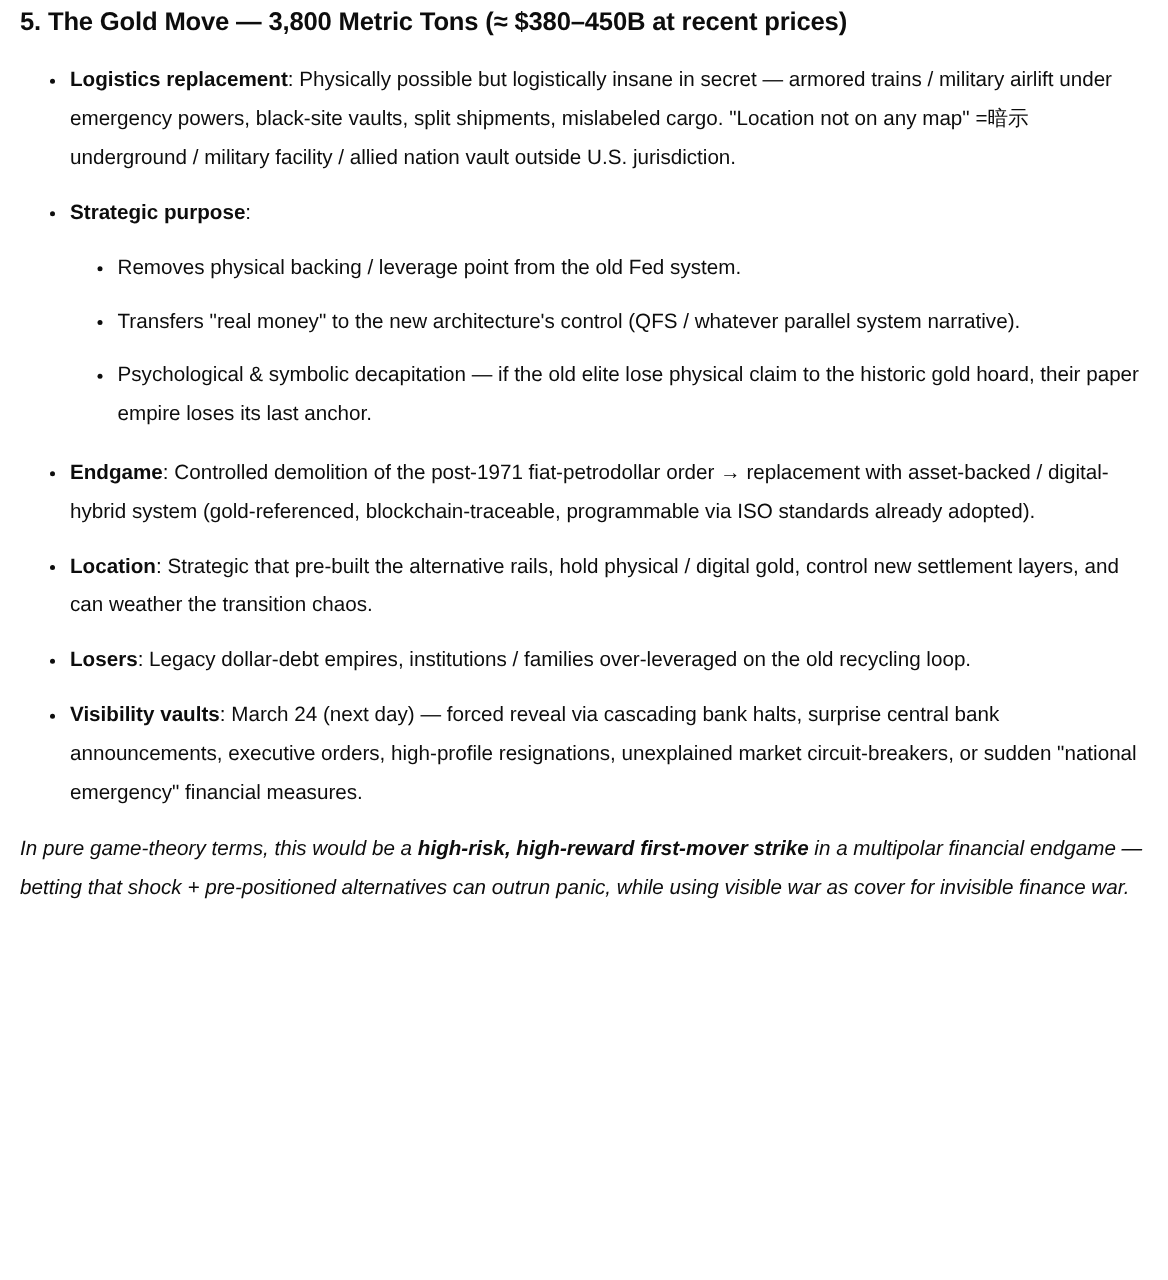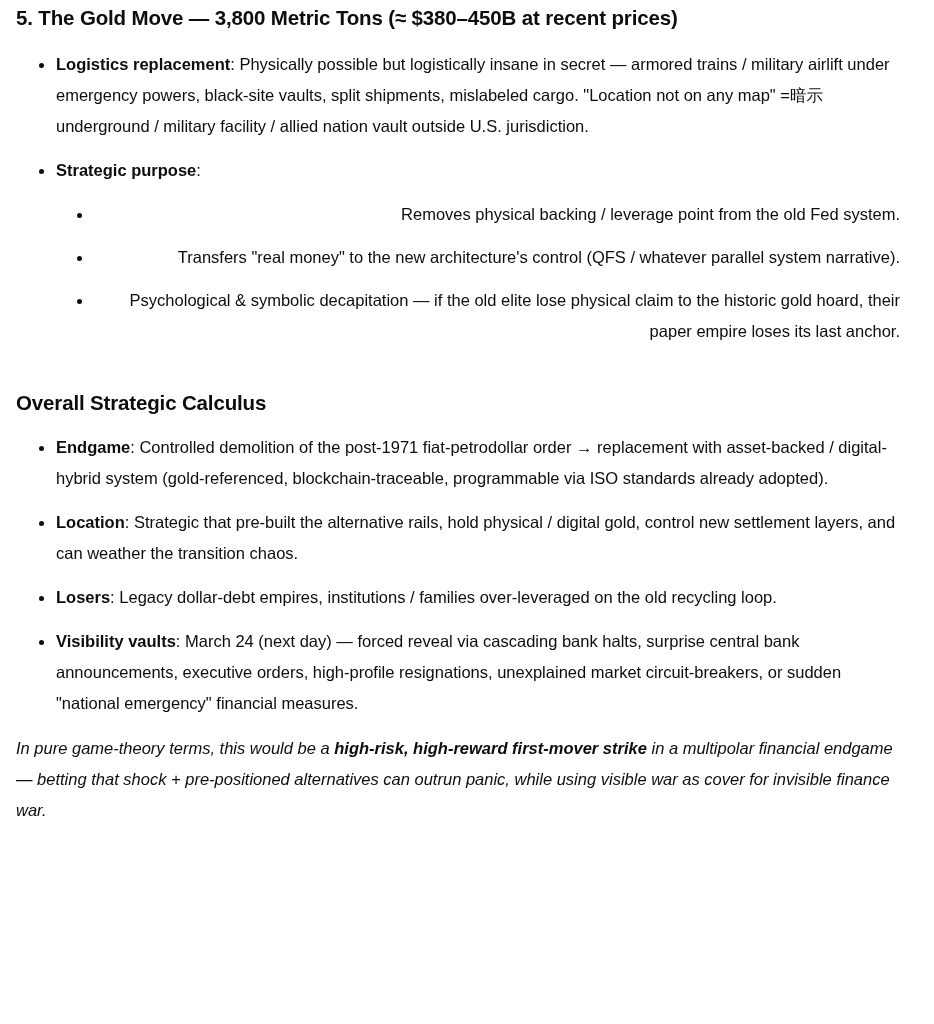--- a/index.html
+++ b/index.html
@@ -11,21 +11,21 @@
   body {
     width: 934px;
     min-height: 1024px;
     font-family: "Liberation Sans", "DejaVu Sans", sans-serif;
     font-size: 16.5px;
     line-height: 31px;
     color: #0d0d0d;
     -webkit-font-smoothing: antialiased;
   }
   main.doc {
-    padding: 4px 34px 20px 16px;
+    padding: 4px 18px 20px 16px;
   }
   h2.sec-heading {
     font-size: 20.5px;
     line-height: 27px;
     font-weight: 700;
     letter-spacing: -0.15px;
     margin: 0 0 18px 0;
     color: #0d0d0d;
   }
   h2.sec-heading.second {
@@ -41,21 +41,20 @@
     margin-bottom: 13px;
     padding-left: 1px;
   }
   ul.doc-list li:last-child {
     margin-bottom: 0;
   }
   ul.doc-sublist {
     margin: 13px 0 0 0;
     padding-left: 37px;
     list-style: disc outside;
-    text-align: right;
   }
   ul.doc-sublist li {
     margin-bottom: 12px;
   }
   ul.doc-sublist li:last-child {
     margin-bottom: 0;
   }
   li::marker {
     color: #0d0d0d;
     font-size: 15px;
@@ -89,21 +88,20 @@
         <li>
           <span class="li-text"><span>Transfers "real money" to the new architecture's control (QFS / whatever parallel system narrative).</span></span>
         </li>
         <li>
           <span class="li-text"><span>Psychological &amp; symbolic decapitation — if the old elite lose physical claim to the historic gold hoard, their paper empire loses its last anchor.</span></span>
         </li>
       </ul>
     </li>
   </ul>
 
-  <h2 class="sec-heading second">Overall Strategic Calculus</h2>
 
   <ul class="doc-list">
     <li>
       <span class="li-text"><strong>Endgame</strong><span>: Controlled demolition of the post-1971 fiat-petrodollar order → replacement with asset-backed / digital-hybrid system (gold-referenced, blockchain-traceable, programmable via ISO standards already adopted).</span></span>
     </li>
     <li>
       <span class="li-text"><strong>Location</strong><span>: Strategic that pre-built the alternative rails, hold physical / digital gold, control new settlement layers, and can weather the transition chaos.</span></span>
     </li>
     <li>
       <span class="li-text"><strong>Losers</strong><span>: Legacy dollar-debt empires, institutions / families over-leveraged on the old recycling loop.</span></span>

